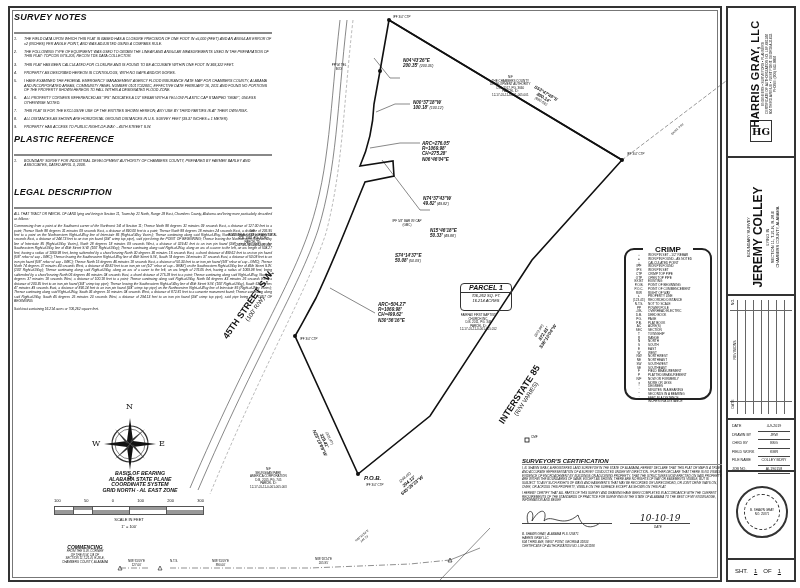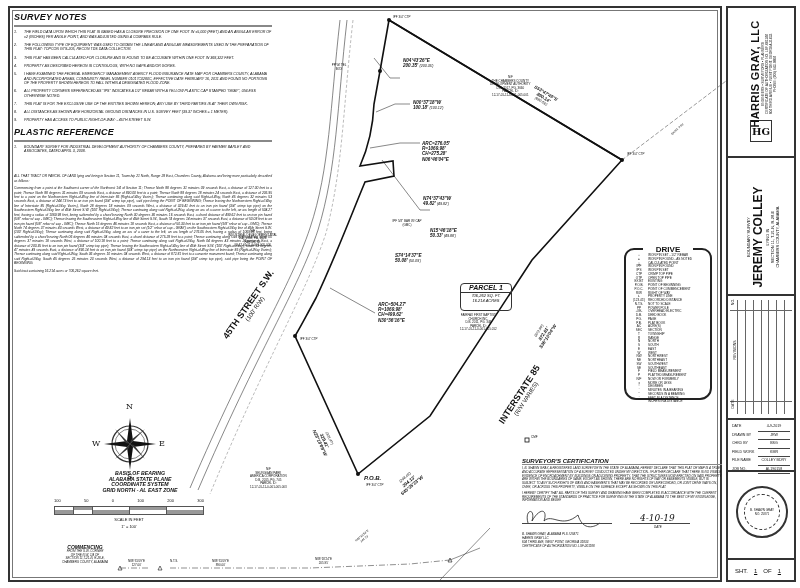--- a/index.html
+++ b/index.html
@@ -1,21 +1,21 @@
 <!DOCTYPE html>
 <html><head>
 <meta charset="utf-8">
 <style>
   * { box-sizing: border-box; margin: 0; padding: 0; }
   html, body { width: 800px; height: 588px; background: #fff; overflow: hidden; }
   body { font-family: "Liberation Sans", sans-serif; color: #111; position: relative; }
   .sheet { position: absolute; left: 8px; top: 6px; width: 714px; height: 576px; border: 2px solid #333; background: #fff; }
   .sheet-inner { position: absolute; left: 2px; top: 2px; right: 2px; bottom: 2px; border: 1px solid #777; }
   .left-col { position: absolute; left: 4px; top: 2px; width: 258px; height: 568px; }
-  .sec-title { font-weight: bold; font-style: italic; font-size: 9px; border-bottom: 2px solid #888; padding-bottom: 3px; margin-top: 2px; letter-spacing: .2px; }
+  .sec-title { font-weight: bold; font-style: italic; font-size: 9px; border-bottom: 2px solid #888; padding-bottom: 10px; margin-top: 2px; letter-spacing: .2px; }
   .note-list { list-style: none; font-size: 3.6px; line-height: 4.6px; font-style: italic; margin-top: 3px; }
   .note-list li { display: flex; margin-bottom: 3.6px; }
   .note-list li .n { width: 10px; flex: none; }
   .legal { font-size: 3.3px; line-height: 4.4px; font-style: italic; margin-top: 3px; text-align: justify; }
   .compass-wrap { position: absolute; left: 70px; top: 396px; width: 100px; height: 80px; }
   .basis { position: absolute; left: 40px; top: 463px; width: 180px; text-align: center; font-weight: bold; font-style: italic; font-size: 5.2px; line-height: 5.6px; }
   .scale { position: absolute; left: 44px; top: 490px; width: 150px; }
   .scale-bar { display: flex; height: 9px; border: 1px solid #555; margin-top: 3px; }
   .scale-bar div { flex: 1; border-right: 1px solid #555; }
   .scale-ticks { display: flex; justify-content: space-between; font-size: 4px; }
@@ -111,20 +111,21 @@
 
     <div class="sec-title">PLASTIC REFERENCE</div>
     <ul class="note-list">
       <li>
           <span class="n">1.</span>
           <span>BOUNDARY SURVEY FOR INDUSTRIAL DEVELOPMENT AUTHORITY OF CHAMBERS COUNTY, PREPARED BY FARMER BARLEY AND ASSOCIATES, DATED APRIL 3, 2008.</span>
         </li>
     </ul>
 
     <div style="height:14px"></div>
+    <div class="sec-title">LEGAL DESCRIPTION</div>
     <div class="legal">ALL THAT TRACT OR PARCEL OF LAND lying and being in Section 11, Township 21 North, Range 28 East, Chambers County, Alabama and being more particularly described as follows:</div>
     <div class="legal">Commencing from a point at the Southwest corner of the Northwest 1/4 of Section 11; Thence North 88 degrees 31 minutes 09 seconds East, a distance of 127.00 feet to a point; Thence North 88 degrees 31 minutes 09 seconds East, a distance of 890.00 feet to a point; Thence North 88 degrees 18 minutes 24 seconds East, a distance of 205.95 feet to a point on the Northwestern Right-of-Way line of Interstate 85 (Right-of-Way Varies); Thence continuing along said Right-of-Way, North 45 degrees 32 minutes 53 seconds East, a distance of 244.73 feet to an iron pin found (3/4" crimp top pipe), said pipe being the POINT OF BEGINNING; Thence leaving the Northwestern Right-of-Way line of Interstate 85 (Right-of-Way Varies), North 28 degrees 18 minutes 09 seconds West, a distance of 329.41 feet to an iron pin found (3/4" crimp top pipe) on the Southeastern Right-of-Way line of 45th Street S.W. (100' Right-of-Way); Thence continuing along said Right-of-Way, along an arc of a curve to the left, an arc length of 504.27 feet, having a radius of 1069.98 feet, being subtended by a chord bearing North 30 degrees 36 minutes 16 seconds East, a chord distance of 499.62 feet to an iron pin found (5/8" rebar w/ cap - GMC); Thence leaving the Southeastern Right-of-Way line of 45th Street S.W., South 74 degrees 14 minutes 37 seconds East, a distance of 50.08 feet to an iron pin found (5/8" rebar w/ cap - GMC); Thence North 15 degrees 46 minutes 18 seconds East, a distance of 50.33 feet to an iron pin found (5/8" rebar w/ cap - GMC); Thence North 74 degrees 37 minutes 43 seconds West, a distance of 49.82 feet to an iron pin set (1/2" rebar w/ cap - GRAY) on the Southeastern Right-of-Way line of 45th Street S.W. (100' Right-of-Way); Thence continuing along said Right-of-Way, along an arc of a curve to the left, an arc length of 276.05 feet, having a radius of 1069.98 feet, being subtended by a chord bearing North 06 degrees 46 minutes 04 seconds East, a chord distance of 275.28 feet to a point; Thence continuing along said Right-of-Way, North 00 degrees 37 minutes 18 seconds West, a distance of 100.18 feet to a point; Thence continuing along said Right-of-Way, North 04 degrees 43 minutes 26 seconds East, a distance of 200.35 feet to an iron pin found (3/4" crimp top pipe); Thence leaving the Southeastern Right-of-Way line of 45th Street S.W. (100' Right-of-Way), South 53 degrees 47 minutes 49 seconds East, a distance of 890.14 feet to an iron pin found (3/4" crimp top pipe) on the Northwestern Right-of-Way line of Interstate 85 (Right-of-Way Varies); Thence continuing along said Right-of-Way, South 36 degrees 10 minutes 04 seconds West, a distance of 872.81 feet to a concrete monument found; Thence continuing along said Right-of-Way, South 45 degrees 25 minutes 23 seconds West, a distance of 294.13 feet to an iron pin found (3/4" crimp top pipe), said pipe being the POINT OF BEGINNING.</div>
     <div class="legal">Said tract containing 16.214 acres or 706,262 square feet.</div>
   </div>
 
   <div class="compass-wrap">
     <svg width="100" height="80">
       <circle cx="50" cy="40" r="18" fill="none" stroke="#333" stroke-width="1.2"></circle>
       <circle cx="50" cy="40" r="15" fill="none" stroke="#333" stroke-width="0.6"></circle>
       <polygon points="50,14 53,37 50,40 47,37" fill="#111"></polygon>
@@ -330,21 +331,21 @@
   <div class="small" style="left:305px;top:550px;">
       <div>N88°18'24"E</div>
       <div>205.95'</div>
     </div>
   <div class="small" style="left:345px;top:526px;transform:rotate(-40deg);">
       <div>N45°32'53"E</div>
       <div>244.73'</div>
     </div>
 
   <div class="legend">
-    <div class="legend-title">DRIVE</div>
+    <div class="legend-title">CRIMP</div>
     <div id="legend-rows">
         <div class="legend-row">
           <span class="sym">○</span>
           <span>IRON PIN SET - 1/2" REBAR</span>
         </div>
         <div class="legend-row">
           <span class="sym">●</span>
           <span>IRON PIN FOUND - AS NOTED</span>
         </div>
         <div class="legend-row">
@@ -504,21 +505,21 @@
 
   <div class="cert">
     <div class="cert-title">SURVEYOR'S CERTIFICATION</div>
     <p>I, B. SHAWN GRAY, A REGISTERED LAND SURVEYOR IN THE STATE OF ALABAMA, HEREBY DECLARE THAT THIS PLAT OR MAP IS A TRUE AND ACCURATE REPRESENTATION OF A SURVEY CONDUCTED UNDER MY DIRECTION. I FURTHER DECLARE THAT THERE IS NO VISIBLE EVIDENCE OF ENCROACHMENT BY BUILDINGS ON ADJOINING PROPERTY. THAT THE STRUCTURES NOW ERECTED ON SAID PROPERTY ARE WITHIN THE BOUNDARIES OF SAME, EXCEPT AS SHOWN, THERE ARE NO RIGHTS OF WAY OR EASEMENTS VISIBLE, BUT IS SUBJECT TO ANY SUCH RIGHTS OF WAYS AND EASEMENTS THAT MAY BE RECORDED OR UNRECORDED, OR JOINT DRIVE WAYS ON, OVER, OR ACROSS THIS PROPERTY, VISIBLE ON THE SURFACE EXCEPT AS SHOWN ON THIS PLAT.</p>
     <p>I HEREBY CERTIFY THAT ALL PARTS OF THIS SURVEY AND DRAWING HAVE BEEN COMPLETED IN ACCORDANCE WITH THE CURRENT REQUIREMENTS OF THE STANDARDS OF PRACTICE FOR SURVEYING IN THE STATE OF ALABAMA TO THE BEST OF MY KNOWLEDGE, INFORMATION AND BELIEF.</p>
     <div class="sig-area">
       <svg width="100" height="28">
         <path d="M 6 18 C 2 4, 14 2, 10 16 C 18 2, 26 4, 22 16 C 30 8, 40 24, 56 10 C 60 24, 70 24, 78 18" fill="none" stroke="#222" stroke-width="0.8"></path>
       </svg>
       <div class="sig-line"></div>
-      <div class="date-val">4-10-19</div>
+      <div class="date-val">10-10-19</div>
       <div class="date-line"></div>
       <div class="date-cap">DATE</div>
     </div>
     <div class="sig-info">
       <div>B. SHAWN GRAY,   ALABAMA PLS #25871</div>
       <div>HARRIS GRAY LLC</div>
       <div>604 THIRD AVE, WEST POINT, GEORGIA 31833</div>
       <div>CERTIFICATE OF AUTHORIZATION NO. LSF-001188</div>
     </div>
   </div>

